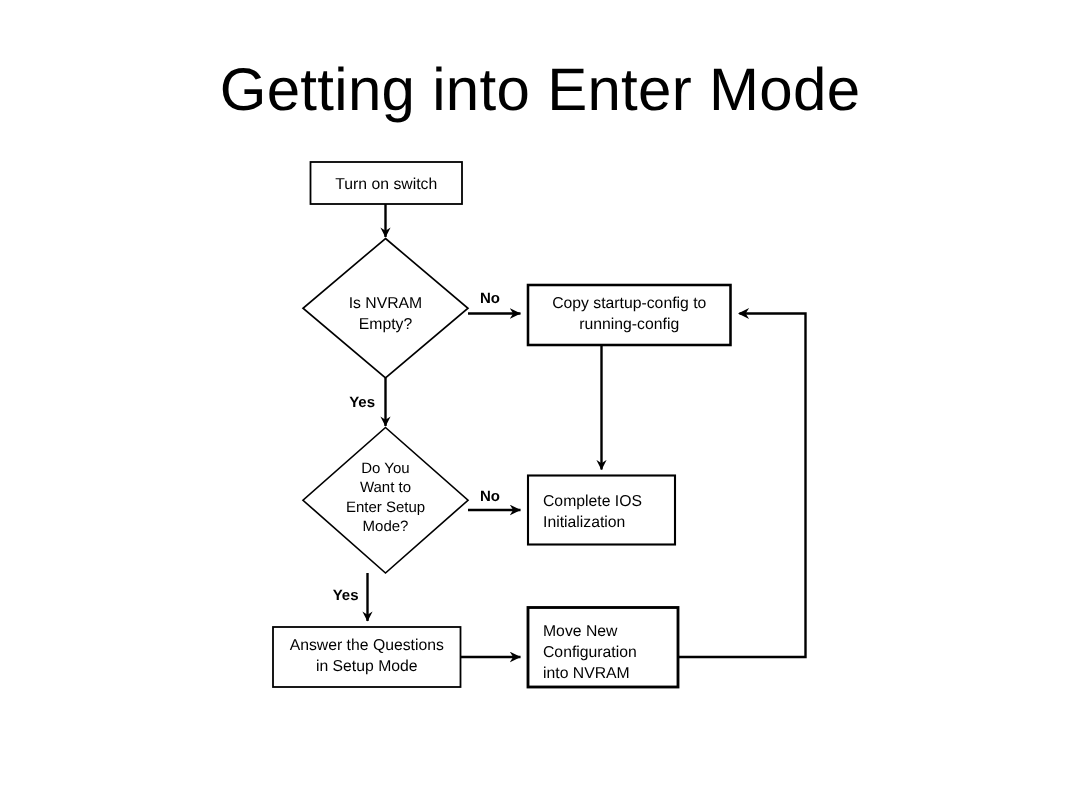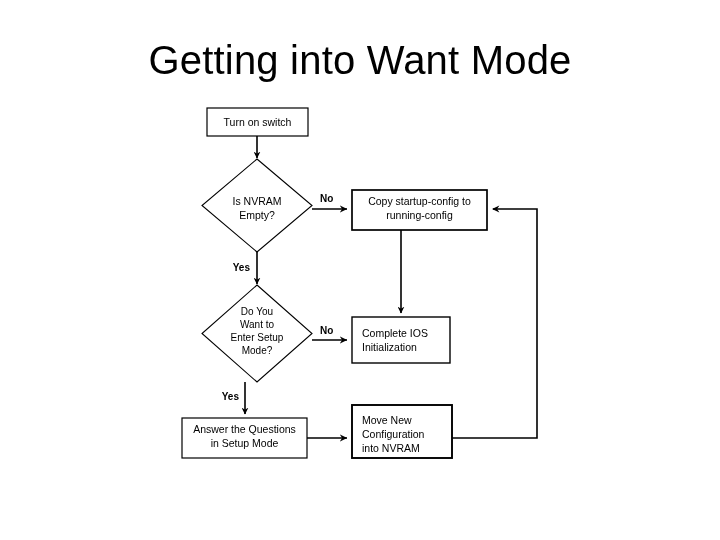--- a/index.html
+++ b/index.html
@@ -71,21 +71,21 @@
     stroke: #000000;
     stroke-width: 1.6;
     fill: none;
   }
 </style>
 </head>
 <body>
 
 <div id="slide">
 
-  <div id="slide-title">Getting into Want Mode</div>
+  <div id="slide-title">Getting into Enter Mode</div>
 
   <div id="flowchart-wrap">
     <svg id="flowchart-svg" width="720" height="540" viewBox="0 0 720 540" xmlns="http://www.w3.org/2000/svg">
 
       <defs>
         <marker id="arrowDown" markerWidth="8" markerHeight="8" refX="3.4" refY="6.4" orient="0" markerUnits="userSpaceOnUse">
           <path d="M0,0 L3.4,6.8 L6.8,0 L3.4,2.2 Z" fill="#000000"></path>
         </marker>
         <marker id="arrowRight" markerWidth="9" markerHeight="9" refX="7.2" refY="3.6" orient="0" markerUnits="userSpaceOnUse">
           <path d="M0,0 L7.4,3.6 L0,7.2 L2.3,3.6 Z" fill="#000000"></path>

